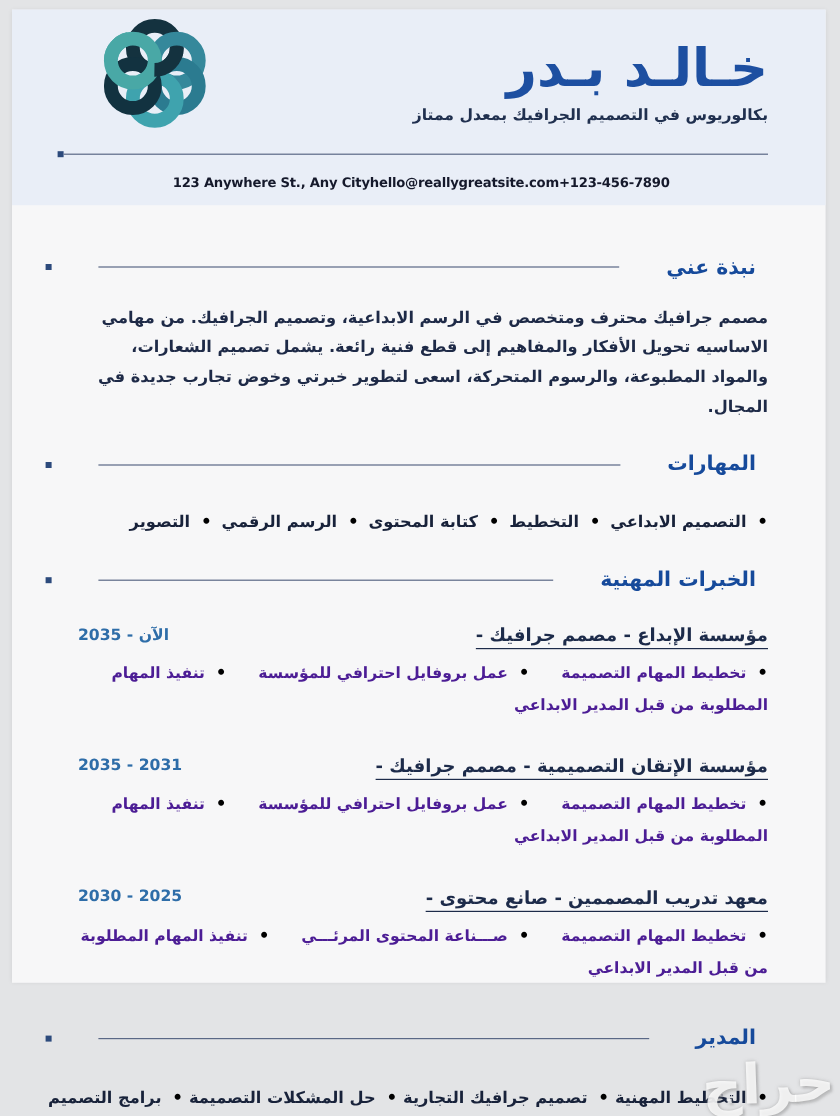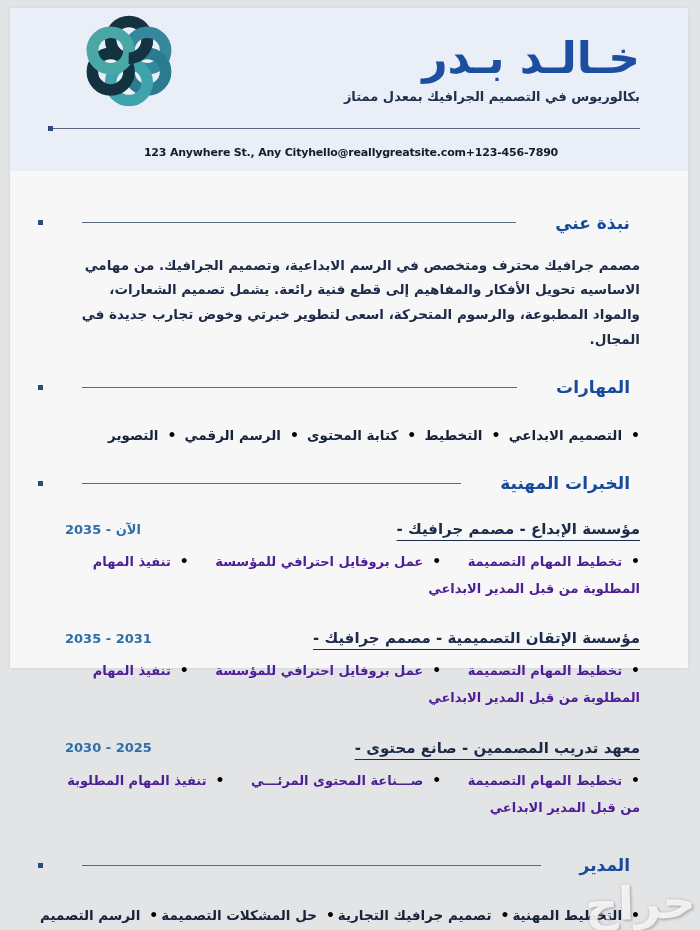--- a/index.html
+++ b/index.html
@@ -2,21 +2,21 @@
 <html lang="ar" style="--accent: #1d4fa1; --heading: #164a9b; --date: #2e6da8; --text: #1e2a47; --header-bg: #e9eef7; --page-bg: #f7f7f8;"><head>
 <meta charset="utf-8">
 <style>
   :root{
     --accent:#1d4fa1; --heading:#164a9b; --date:#2e6da8; --text:#1e2a47;
     --header-bg:#e9eef7; --page-bg:#f7f7f8; --line:#5a6886; --sq:#2c4a7c;
   }
   *{box-sizing:border-box; margin:0; padding:0;}
   body{font-family:"DejaVu Sans", sans-serif; background:#d9dbdd;}
   .stage{position:relative; width:700px; height:930px; background:#e3e4e6; overflow:hidden;}
-  .page{position:absolute; left:10px; top:8px; width:678px; height:660px; background:var(--page-bg); box-shadow:0 0 4px rgba(0,0,0,.08);}
+  .page{position:absolute; left:10px; top:8px; width:678px; height:811px; background:var(--page-bg); box-shadow:0 0 4px rgba(0,0,0,.08);}
 
   
   .header{background:var(--header-bg); padding:10px 48px 12px 28px; position:relative;}
   .logo{position:absolute; left:64px; top:2px; width:110px; height:106px;}
   .name{margin-top:14px; text-align:right; direction:rtl; font-size:44px; line-height:1.18; font-weight:bold; color:var(--accent); letter-spacing:-1px;}
   .degree{margin-top:5px; direction:rtl; font-size:13px; font-weight:bold; color:#20304f;}
   .hdr-divider{display:flex; align-items:center; margin:22px 0 0 10px;}
   .sq{width:5px; height:5px; background:var(--sq); flex:0 0 auto;}
   .hline{flex:1; height:1px; background:var(--line);}
   .contact-row{display:flex; justify-content:center; align-items:center; margin:15px 12px 0 36px; font-size:11px; font-weight:bold; color:#15192b; letter-spacing:-.2px;}
@@ -135,19 +135,19 @@
 
     <div class="sec-head mt-courses">
       <i class="sq"></i>
       <i class="hline"></i>
       <span class="t">المدير</span>
     </div>
     <div class="spread courses-row">
       <span class="li">التخطيط المهنية</span>
       <span class="li">تصميم جرافيك التجارية</span>
       <span class="li">حل المشكلات التصميمة</span>
-      <span class="li">الرسم التصميم</span>
+      <span class="li">برامج التصميم</span>
     </div>
 
   </div>
 
   <div class="watermark">حراج</div>
 </div>
 
 </body></html>

